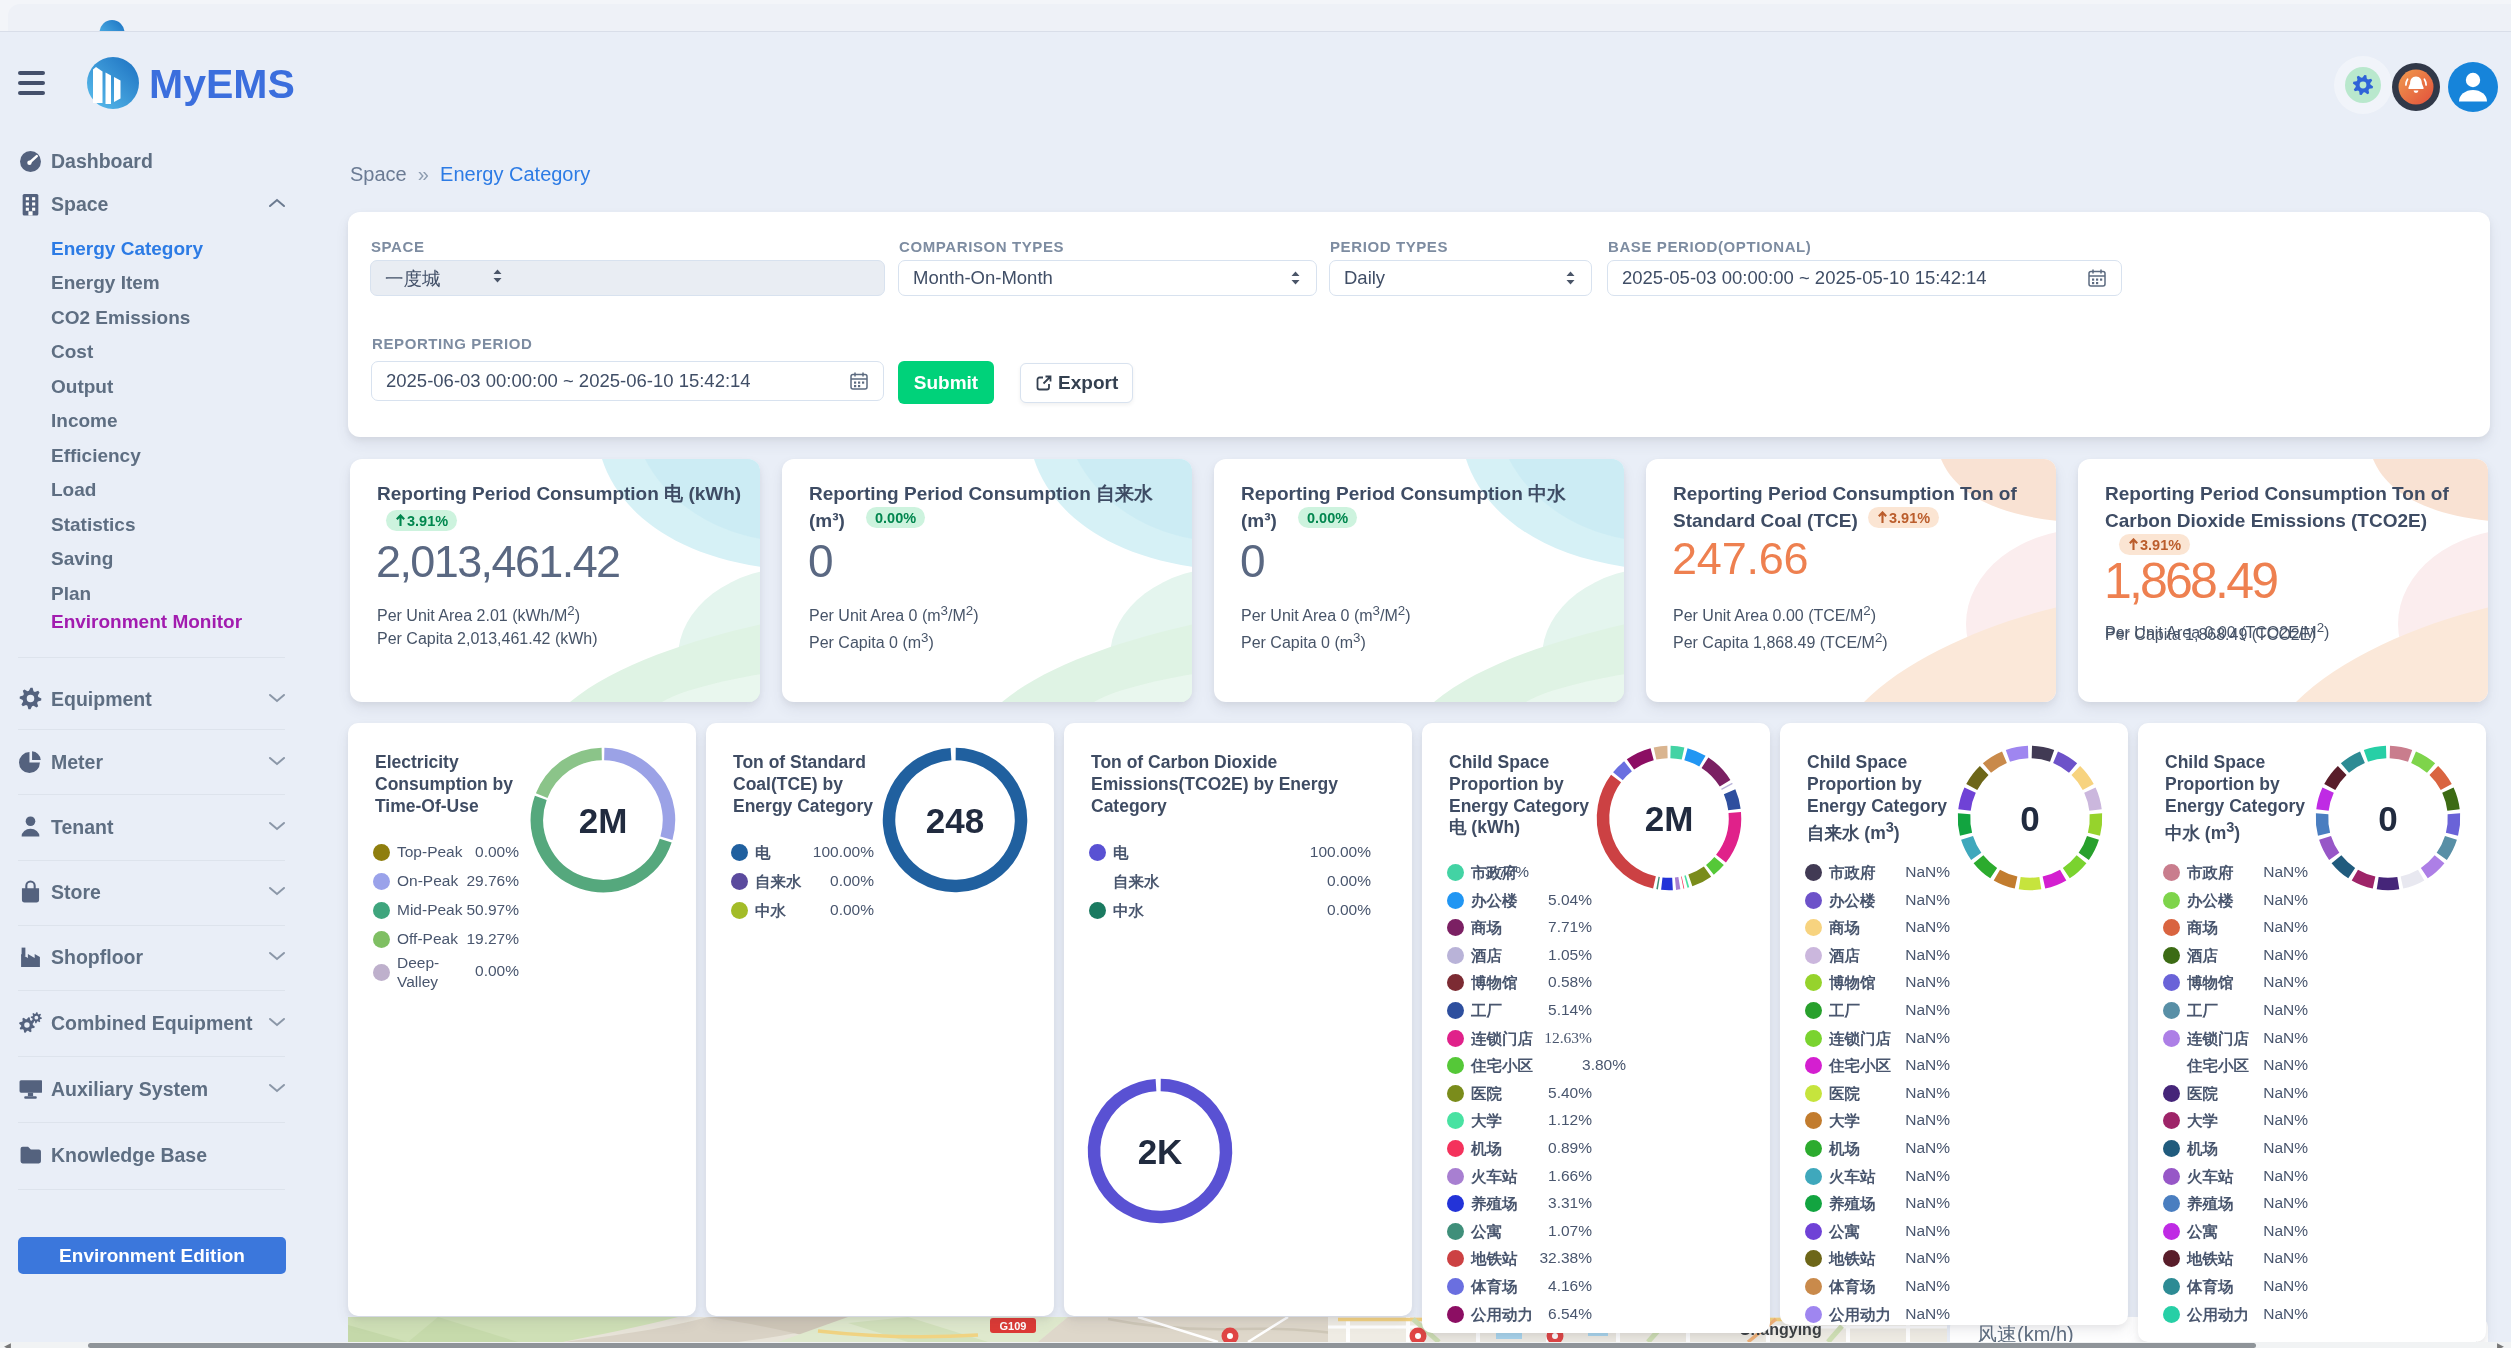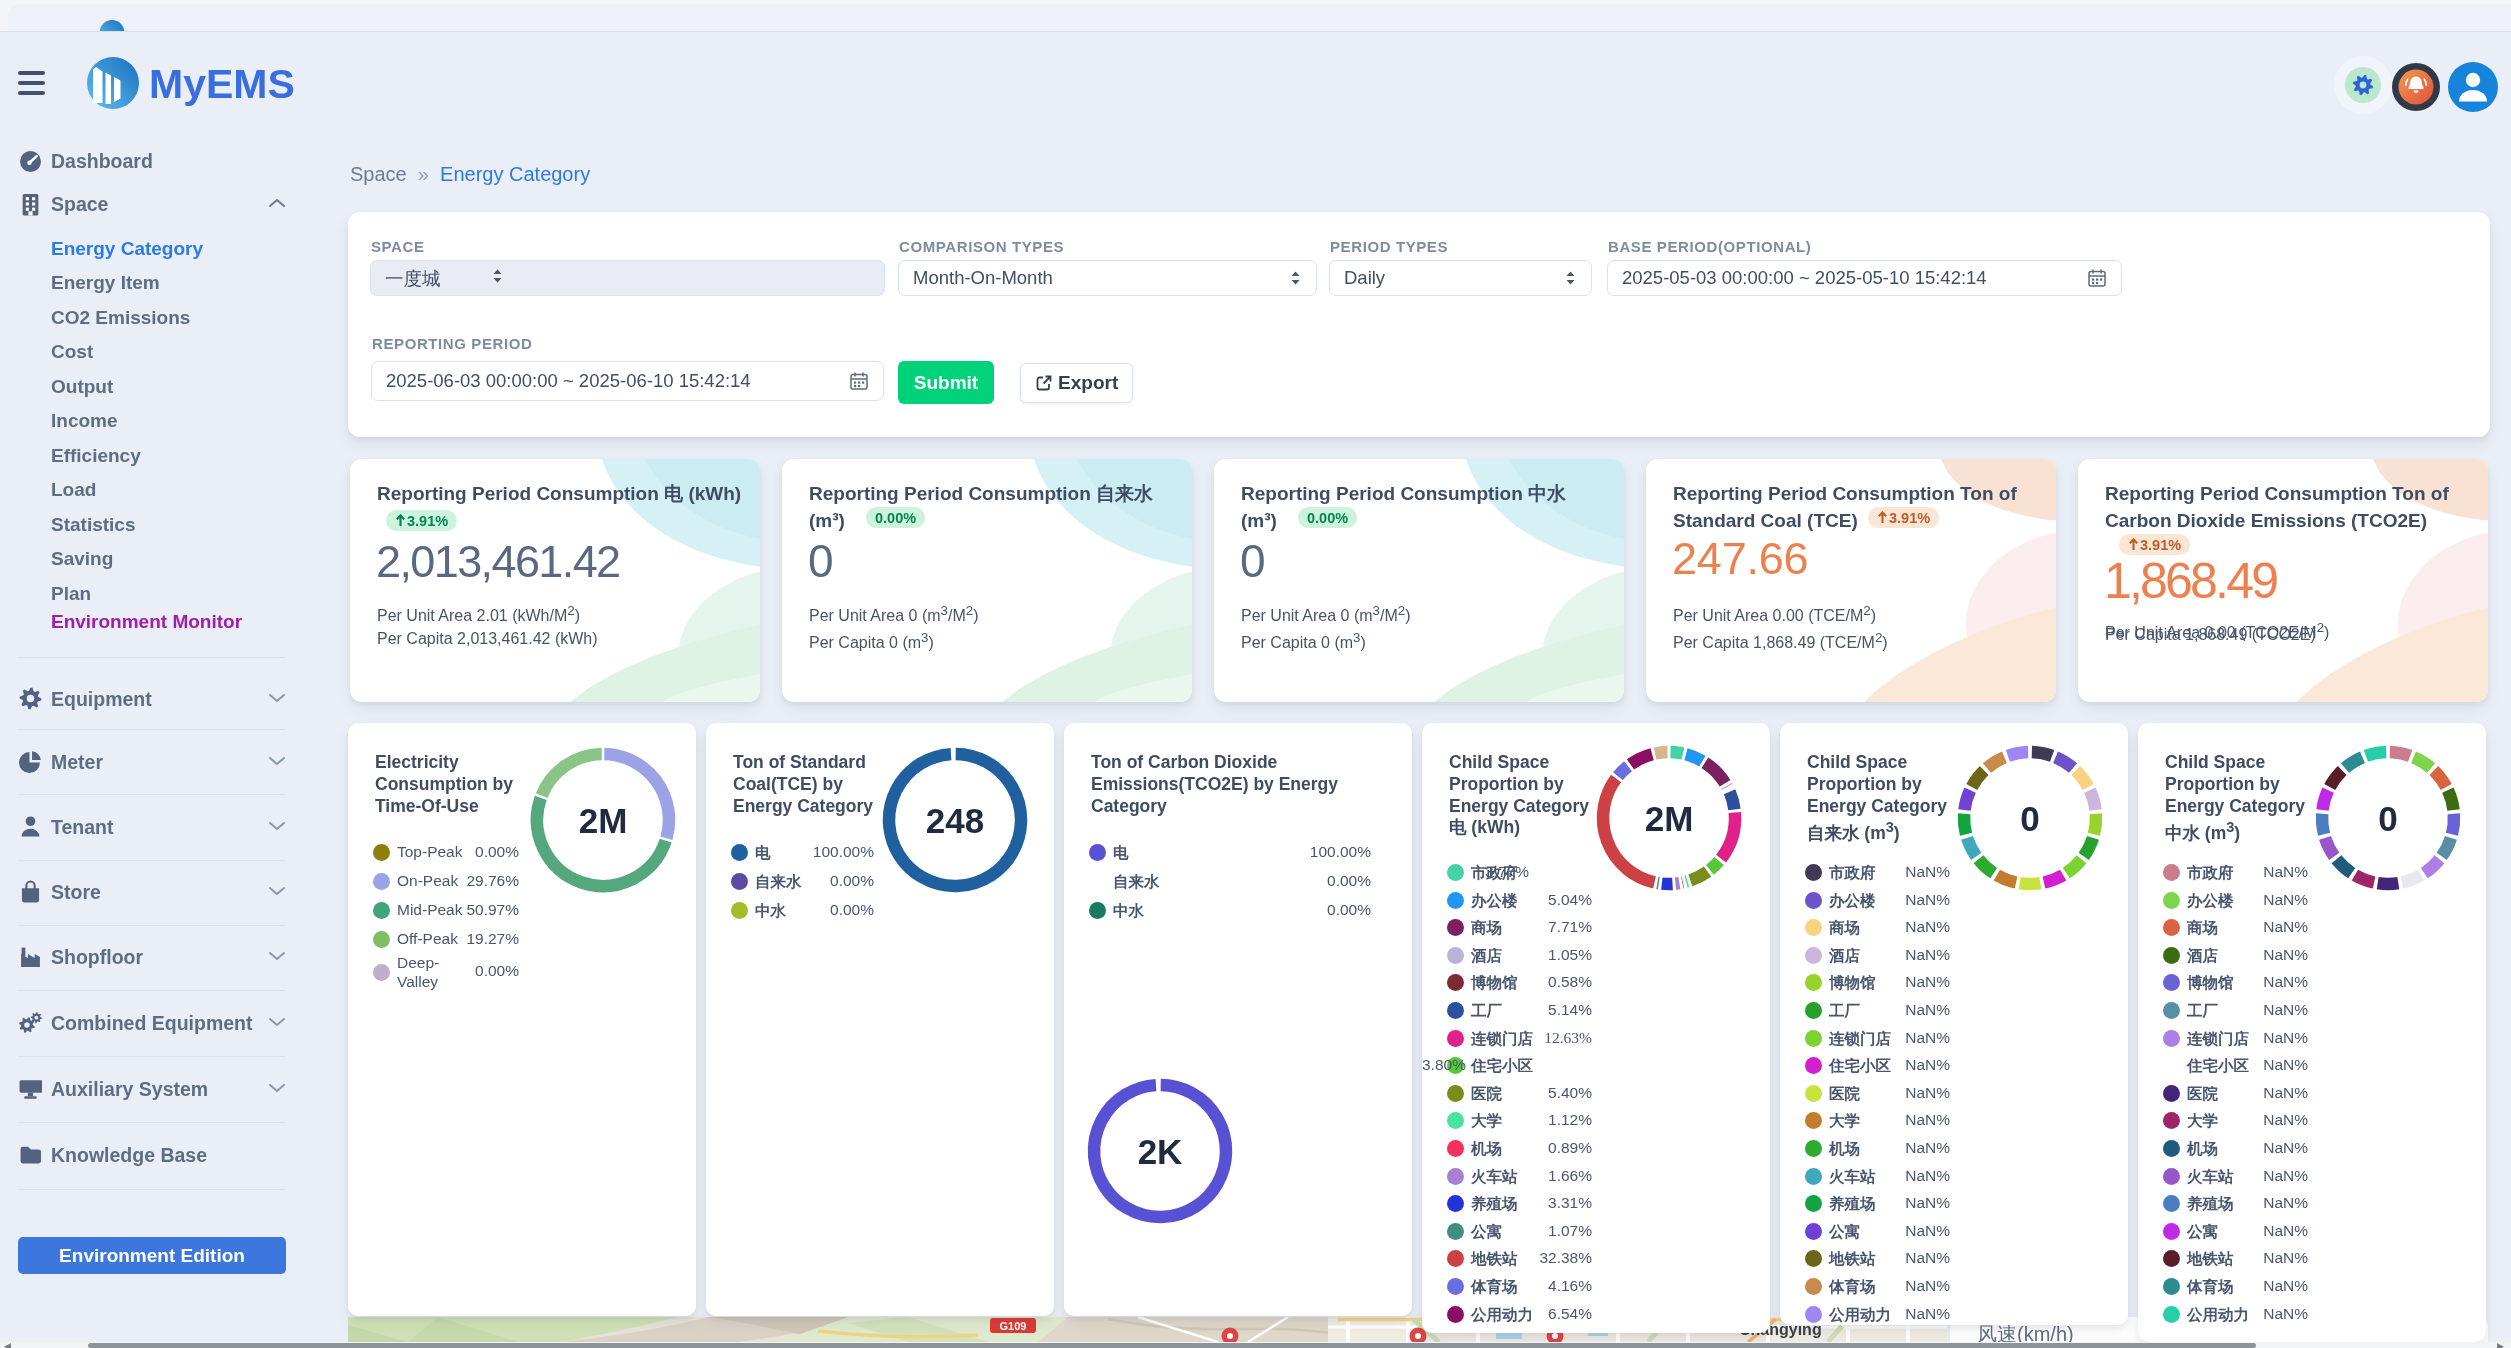--- a/index.html
+++ b/index.html
@@ -395,21 +395,21 @@
 <div class="legrow" style="left:1471px;top:973.4000000000001px;font-weight:bold;">博物馆</div>
 <div class="legrow" style="left:1422px;top:973.4000000000001px;width:170px;text-align:right;">0.58%</div>
 <div class="abs" style="left:1447px;top:1002.0000000000001px;width:17px;height:17px;border-radius:50%;background:#2e4f9e;"></div>
 <div class="legrow" style="left:1471px;top:1001.0000000000001px;font-weight:bold;">工厂</div>
 <div class="legrow" style="left:1422px;top:1001.0000000000001px;width:170px;text-align:right;">5.14%</div>
 <div class="abs" style="left:1447px;top:1029.6000000000001px;width:17px;height:17px;border-radius:50%;background:#e0218a;"></div>
 <div class="legrow" style="left:1471px;top:1028.6000000000001px;font-weight:bold;">连锁门店</div>
 <div class="legrow" style="left:1422px;top:1028.6000000000001px;width:170px;text-align:right;font-family:Liberation Serif, serif;">12.63%</div>
 <div class="abs" style="left:1447px;top:1057.2px;width:17px;height:17px;border-radius:50%;background:#55c838;"></div>
 <div class="legrow" style="left:1471px;top:1056.2px;font-weight:bold;">住宅小区</div>
-<div class="legrow" style="left:1422px;top:1056.2px;width:170px;">3.80%</div>
+<div class="legrow" style="left:1456px;top:1056.2px;width:170px;text-align:right;">3.80%</div>
 <div class="abs" style="left:1447px;top:1084.8px;width:17px;height:17px;border-radius:50%;background:#7a8c1b;"></div>
 <div class="legrow" style="left:1471px;top:1083.8px;font-weight:bold;">医院</div>
 <div class="legrow" style="left:1422px;top:1083.8px;width:170px;text-align:right;">5.40%</div>
 <div class="abs" style="left:1447px;top:1112.3999999999999px;width:17px;height:17px;border-radius:50%;background:#49e2a2;"></div>
 <div class="legrow" style="left:1471px;top:1111.3999999999999px;font-weight:bold;">大学</div>
 <div class="legrow" style="left:1422px;top:1111.3999999999999px;width:170px;text-align:right;">1.12%</div>
 <div class="abs" style="left:1447px;top:1139.9999999999998px;width:17px;height:17px;border-radius:50%;background:#f4325c;"></div>
 <div class="legrow" style="left:1471px;top:1138.9999999999998px;font-weight:bold;">机场</div>
 <div class="legrow" style="left:1422px;top:1138.9999999999998px;width:170px;text-align:right;">0.89%</div>
 <div class="abs" style="left:1447px;top:1167.5999999999997px;width:17px;height:17px;border-radius:50%;background:#a87fd1;"></div>

